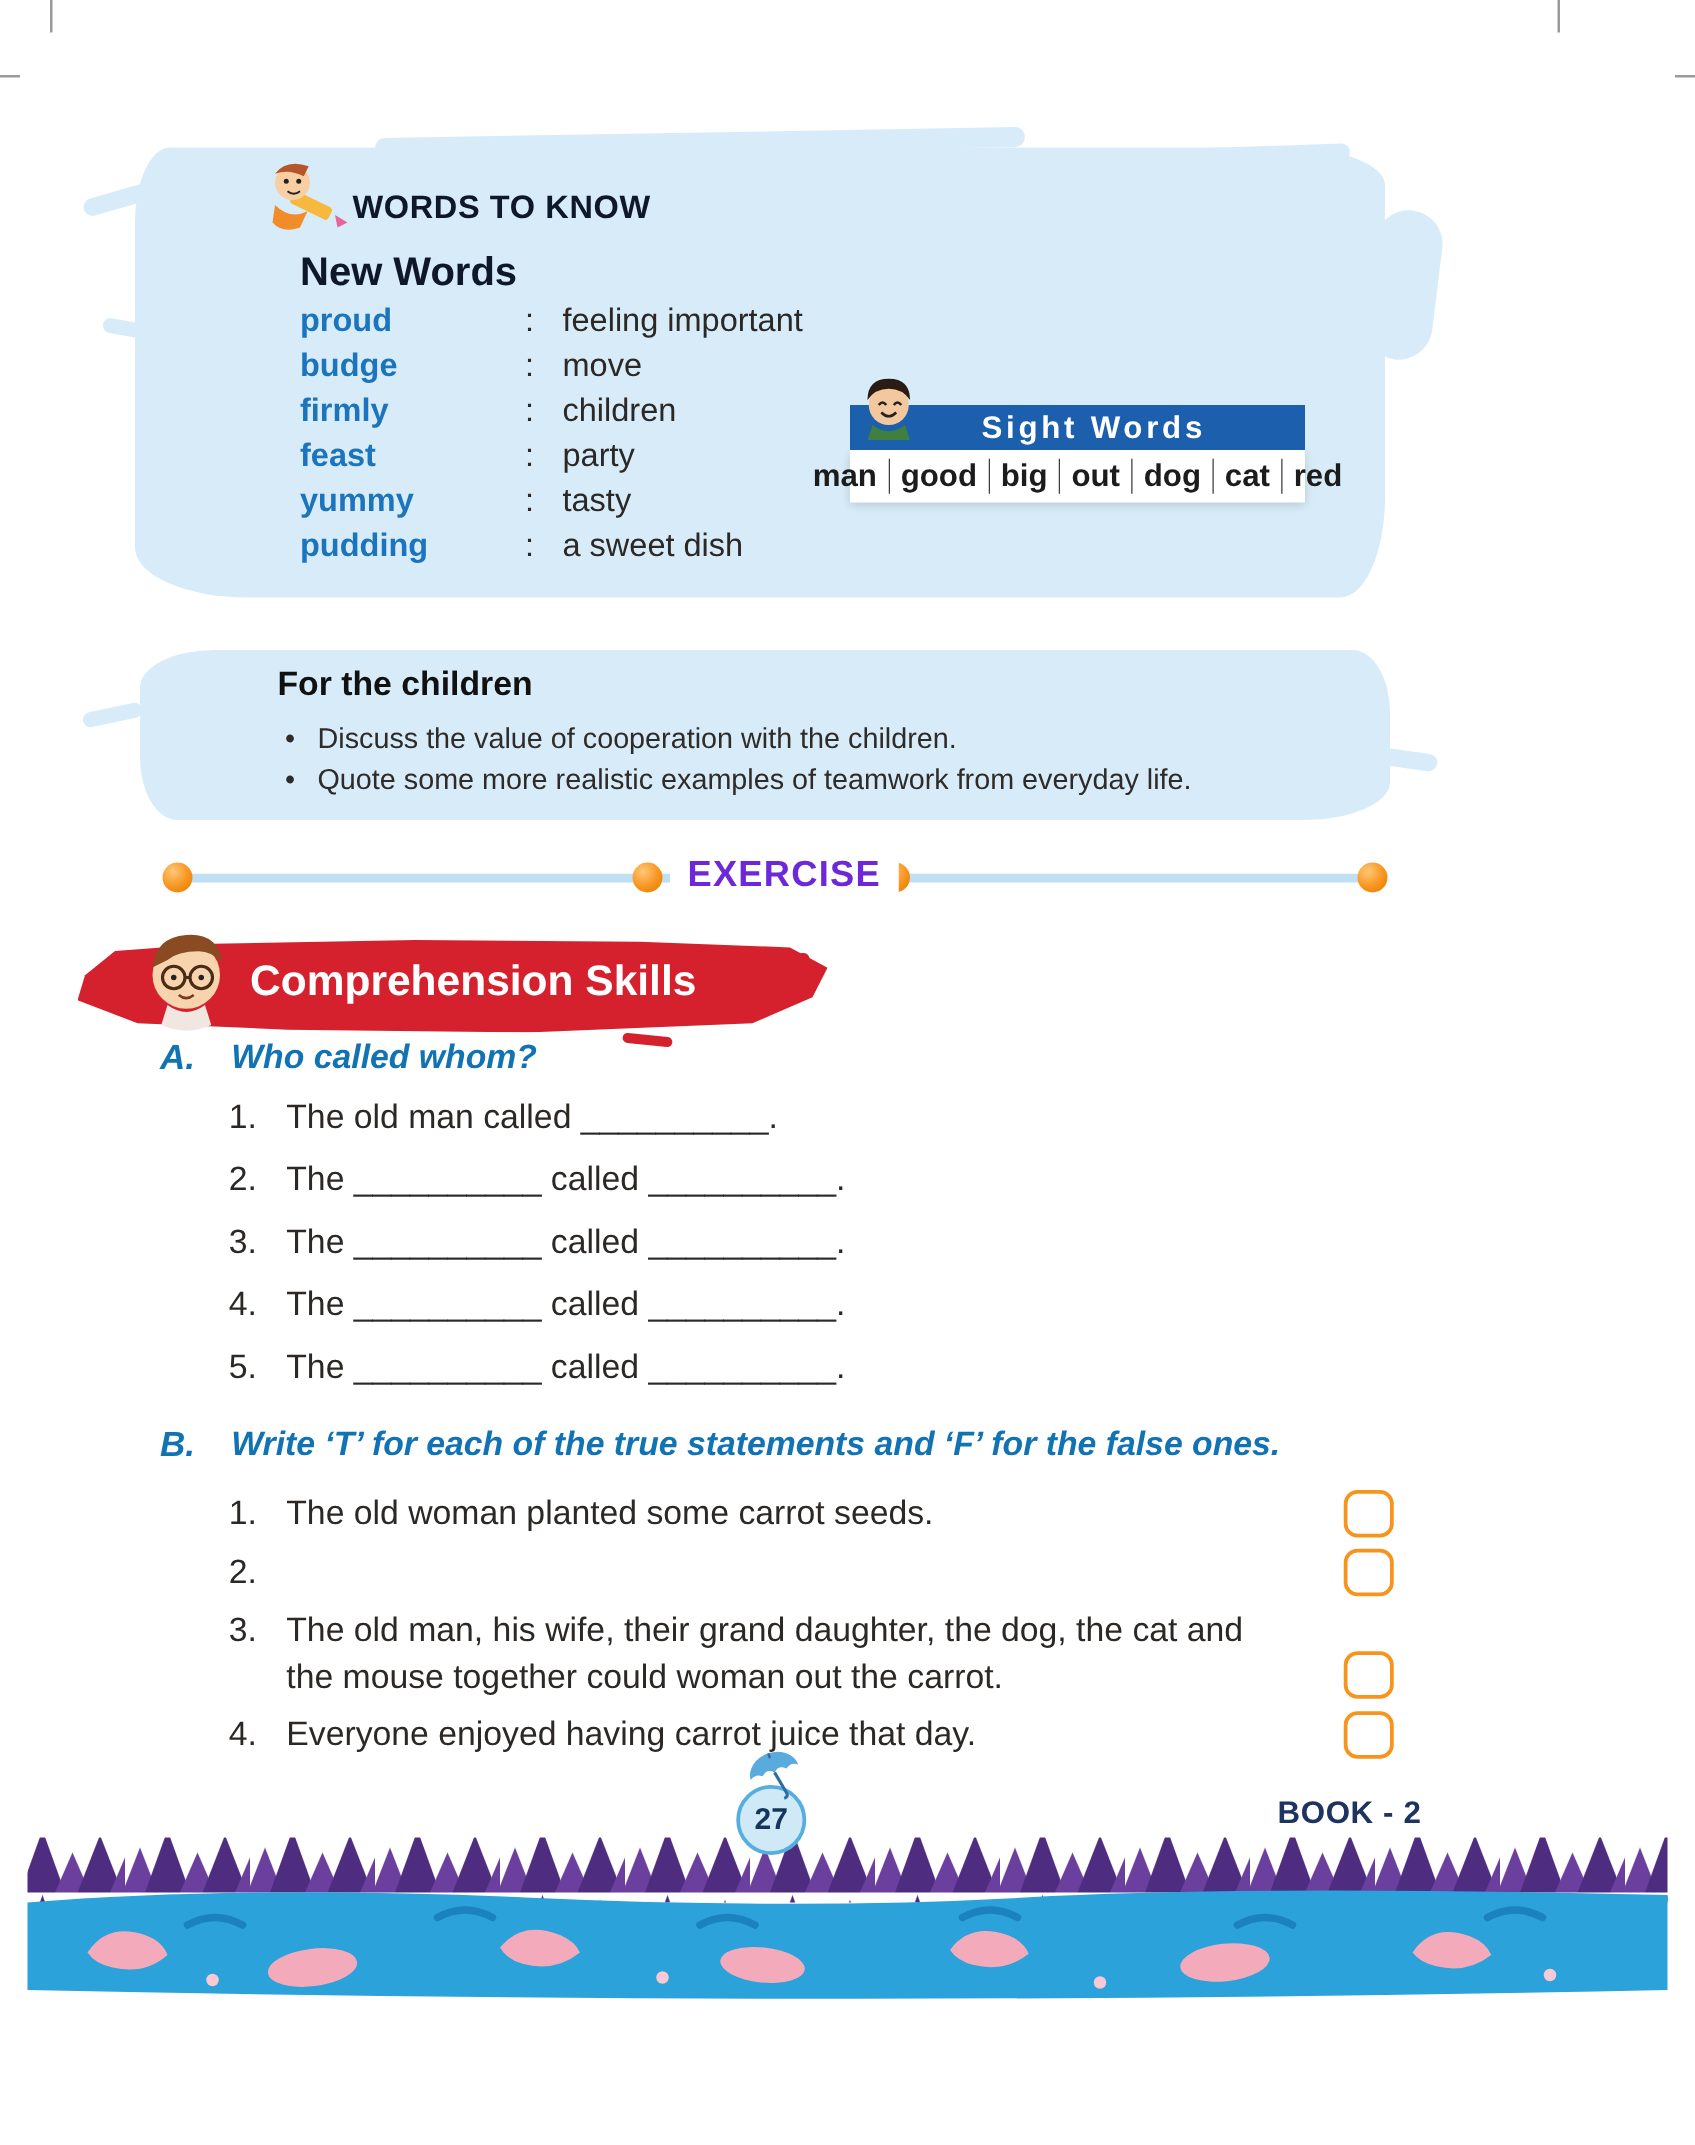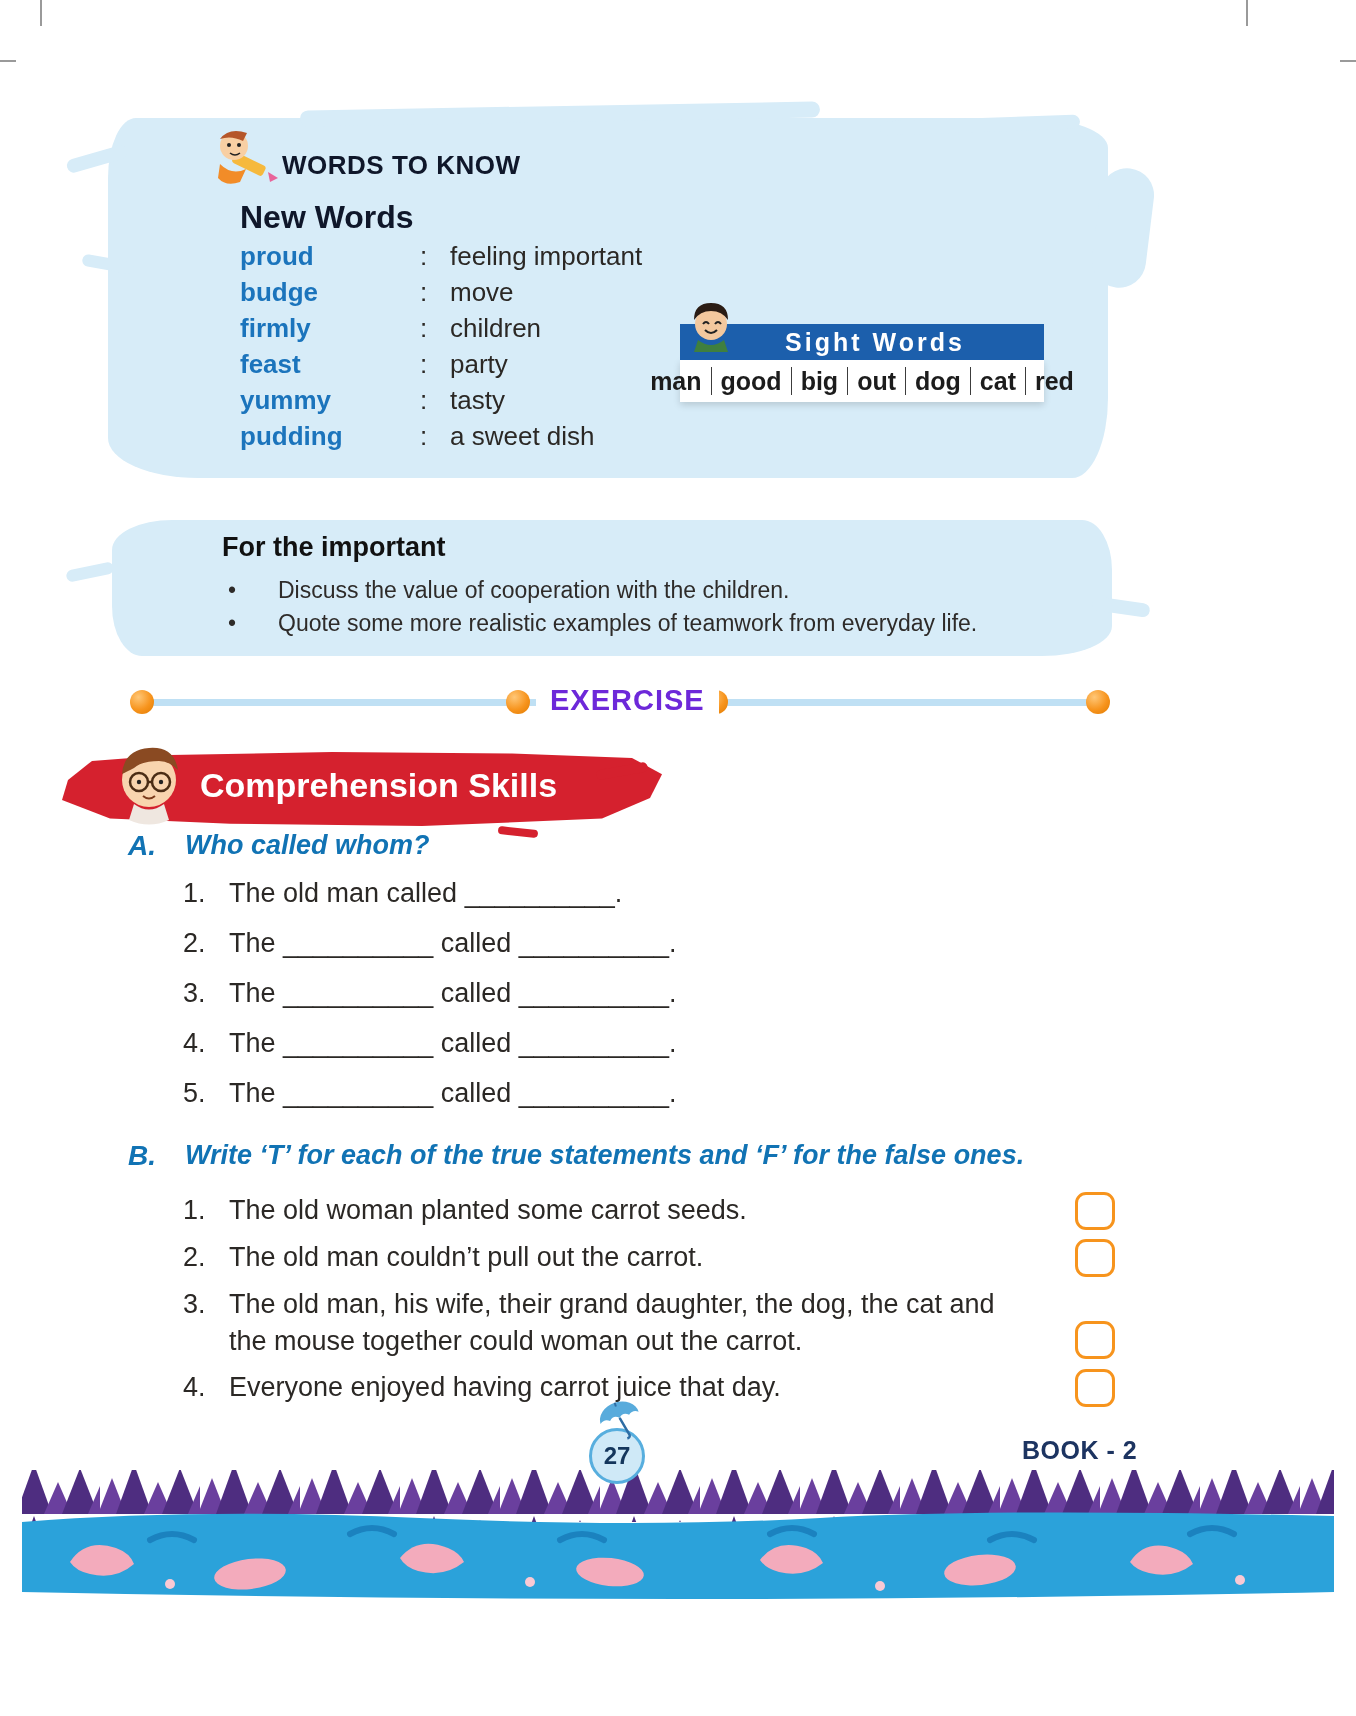--- a/index.html
+++ b/index.html
@@ -45,21 +45,21 @@
     padding-left:26px;color:#ffffff;font-weight:bold;font-size:25px;letter-spacing:3px;position:relative;}
   .sight-mascot{position:absolute;left:4px;top:-26px;width:54px;height:58px;}
   .sight-words{background:#fff;display:flex;justify-content:center;align-items:center;
     padding:7px 4px;font-size:25px;color:#1c1c1c;box-shadow:0 3px 7px rgba(0,0,0,.15);}
   .sight-words span{padding:0 9px;border-right:1.5px solid #3c3c3c;line-height:28px;font-weight:bold;}
   .sight-words span:last-child{border-right:none;}
 
   
   .teach-title{position:absolute;left:222px;top:532px;font-size:27px;font-weight:bold;color:#111;}
   .teach-bullets{position:absolute;left:228px;top:574px;font-size:23px;color:#2e2b29;}
-  .teach-bullets .row{display:flex;line-height:33px;gap:24px;}
+  .teach-bullets .row{display:flex;line-height:33px;}
   .bullet-dot{width:26px;flex:none;}
   .bullet-dot::before{content:"•";}
 
   
   .divider{position:absolute;left:0;top:682px;width:1356px;height:42px;}
   .divider-line{position:absolute;left:140px;top:17px;width:958px;height:7px;background:#bfe0f4;border-radius:4px;}
   .bead{position:absolute;top:8px;width:24px;height:24px;border-radius:50%;
     background:radial-gradient(circle at 35% 30%, #ffc777, #f7941d 55%, #e07a00);}
   .b1{left:130px;} .b2{left:506px;} .b3{left:704px;} .b4{left:1086px;}
   .exercise-label{position:absolute;left:536px;top:2px;background:#fff;padding:0 14px;
@@ -182,21 +182,21 @@
       <span>man</span>
       <span>good</span>
       <span>big</span>
       <span>out</span>
       <span>dog</span>
       <span>cat</span>
       <span>red</span>
     </div>
   </div>
 
-  <div class="teach-title">For the important</div>
+  <div class="teach-title">For the children</div>
   <div class="teach-bullets">
     <div class="row">
       <span class="bullet-dot"></span>
       <span>Discuss the value of cooperation with the children.</span>
     </div>
     <div class="row">
       <span class="bullet-dot"></span>
       <span>Quote some more realistic examples of teamwork from everyday life.</span>
     </div>
   </div>
@@ -255,21 +255,20 @@
   <div class="sec-title tb">Write ‘T’ for each of the true statements and ‘F’ for the false ones.</div>
   <div class="b-items">
     <div class="b-row">
       <span class="num">1.</span>
       <span class="btxt">The old woman planted some carrot seeds.</span>
       <span class="spacer"></span>
       <div class="abox"></div>
     </div>
     <div class="b-row">
       <span class="num">2.</span>
-      <span class="btxt">The old man couldn’t pull out the carrot.</span>
       <span class="spacer"></span>
       <div class="abox"></div>
     </div>
     <div class="b-row two-line">
       <span class="num">3.</span>
       <span class="btxt">The old man, his wife, their grand daughter, the dog, the cat and the mouse together could woman out the carrot.</span>
       <span class="spacer"></span>
       <div class="abox"></div>
     </div>
     <div class="b-row">

